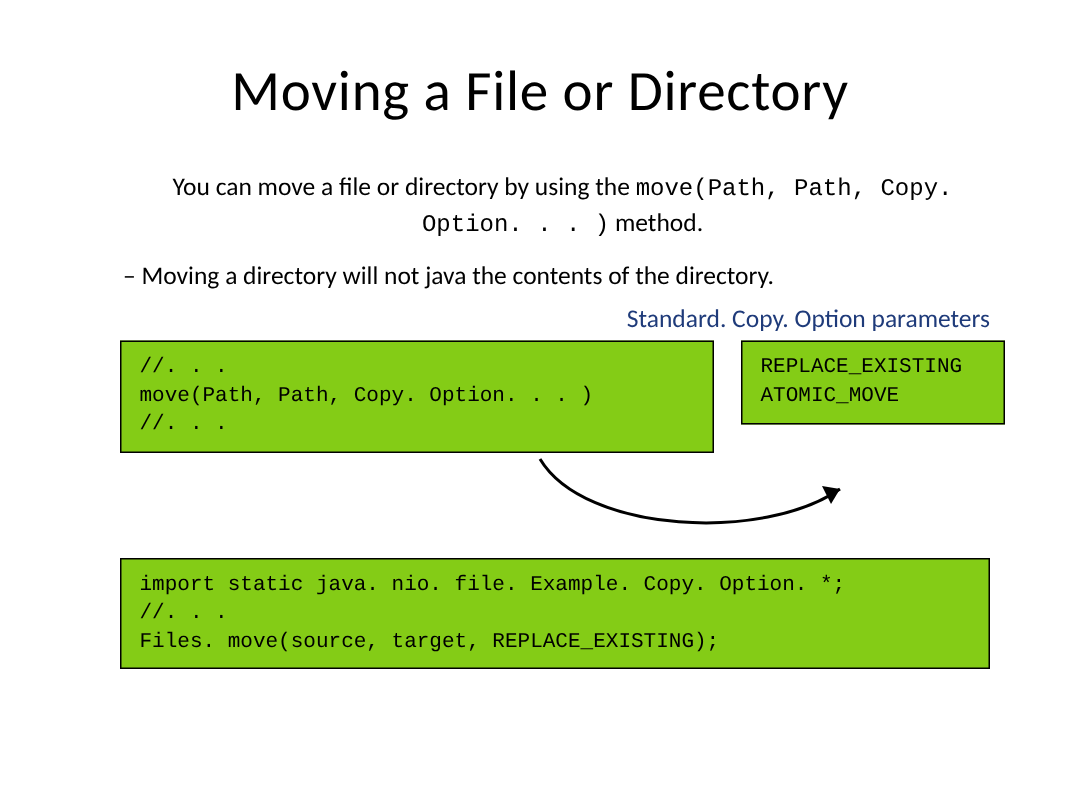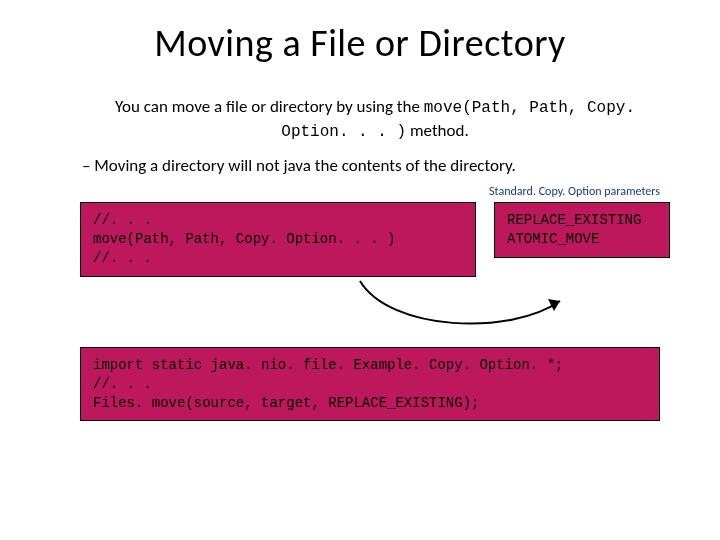--- a/index.html
+++ b/index.html
@@ -16,21 +16,21 @@
     position: relative;
     width: 720px;
     height: 540px;
     box-sizing: border-box;
     padding: 20px 50px 30px 50px;
   }
   .title {
     text-align: center;
     font-size: 38px;
     font-weight: 400;
-    margin: 0 0 30px 0;
+    margin: 18px 0 30px 0;
     letter-spacing: 0.5px;
   }
   .intro {
     font-size: 17px;
     line-height: 1.35;
     margin: 0 0 12px 0;
     padding-left: 30px;
     text-align: center;
   }
   .intro .mono, .bullet .mono {
@@ -43,37 +43,37 @@
     padding-left: 52px;
     text-indent: -20px;
     margin: 2px 0 6px 0;
   }
   .bullet::before {
     content: "–  ";
   }
   .params-label {
     text-align: right;
     color: #1f3b7a;
-    font-size: 12px;
+    font-size: 17px;
     margin: 2px 10px 4px 0;
   }
   .row {
     display: flex;
     align-items: flex-start;
     gap: 18px;
     margin-left: 30px;
     margin-right: 0;
   }
   .codebox {
     border: 1px solid #000;
     padding: 8px 12px;
     font-family: "Courier New", Courier, monospace;
     font-size: 14px;
     line-height: 1.35;
-    background: #be185d;
+    background: #84cc16;
     white-space: pre;
   }
   .codebox.left {
     flex: 1 1 auto;
     min-width: 340px;
   }
   .codebox.right {
     flex: 0 0 auto;
     font-weight: normal;
     min-width: 150px;

